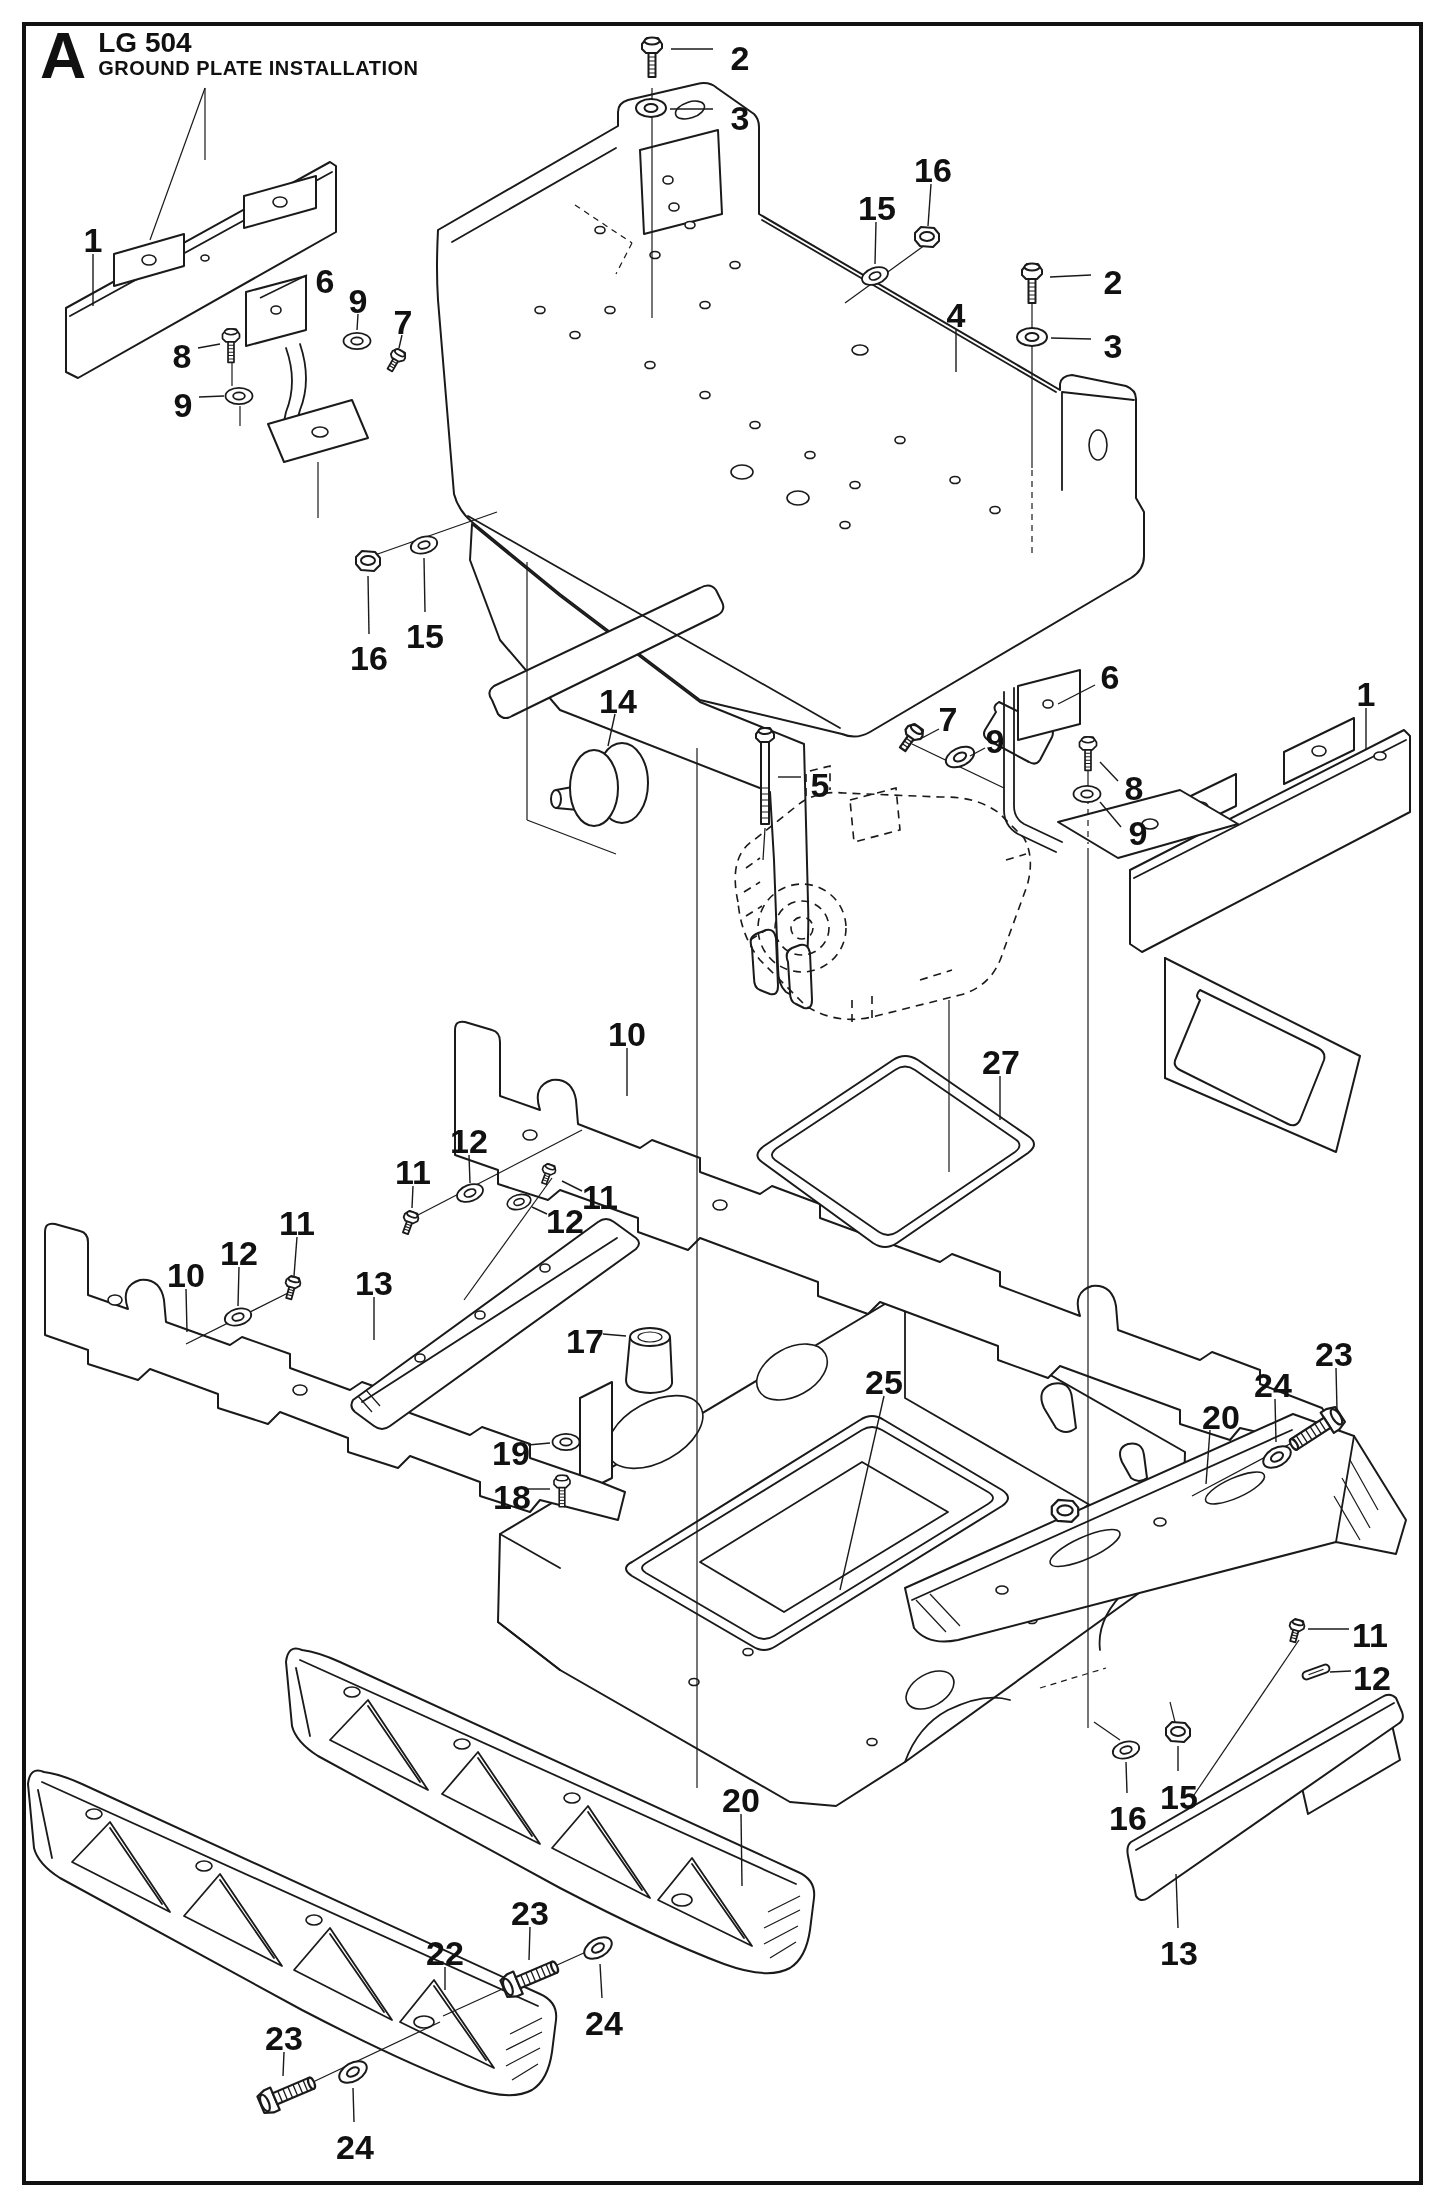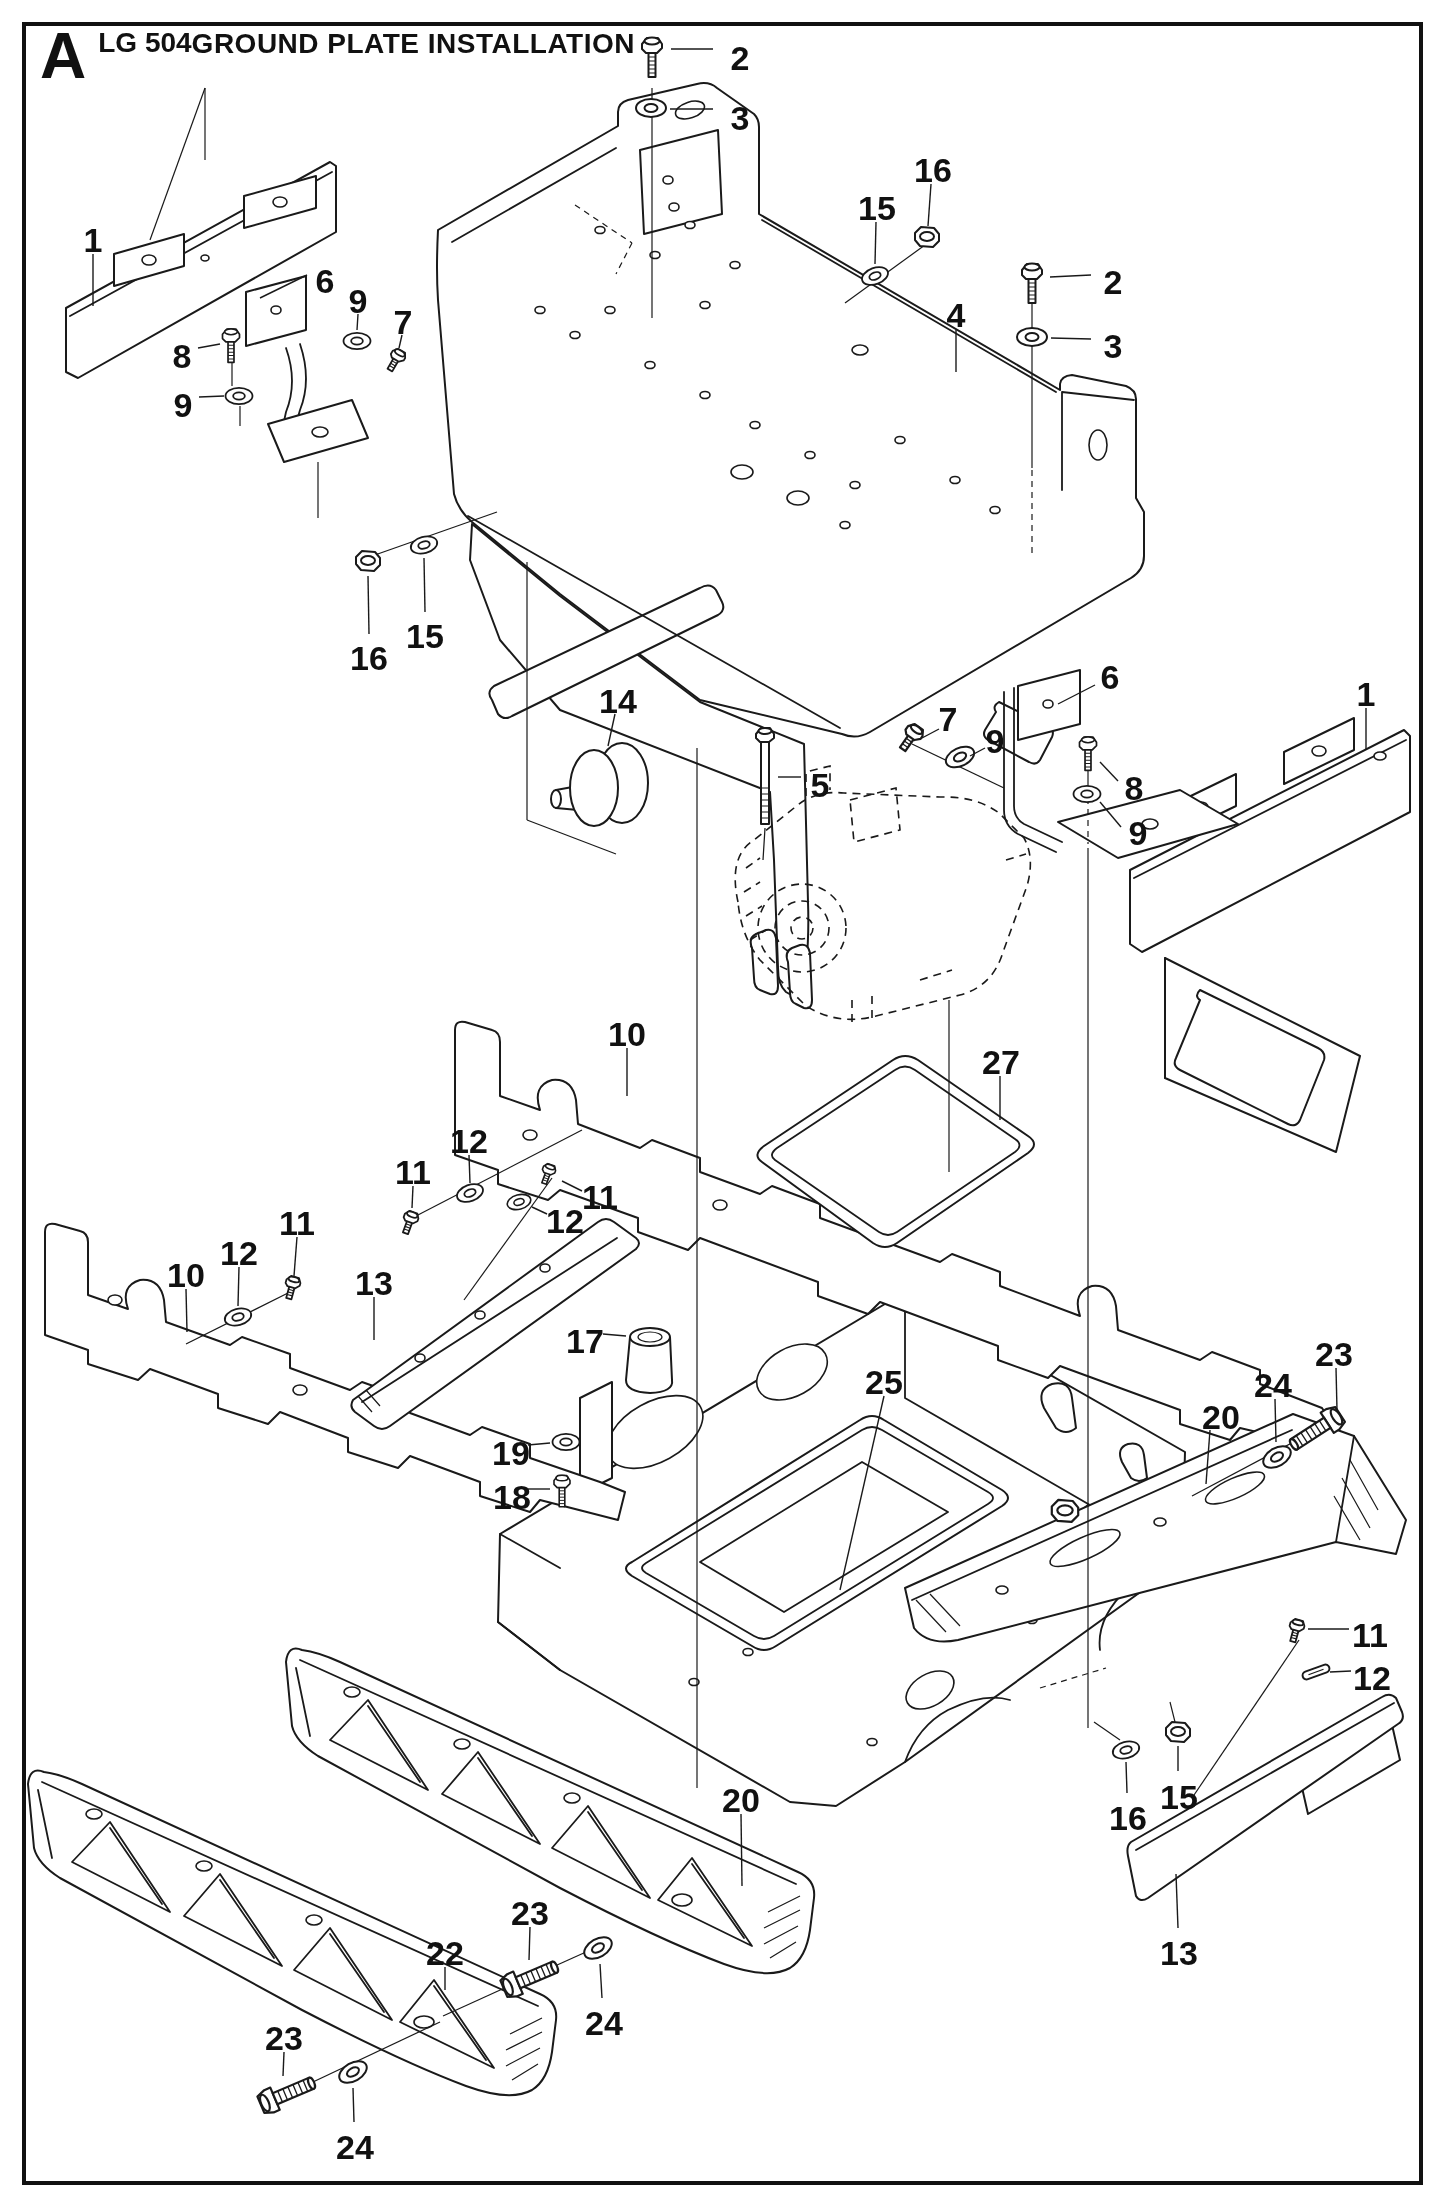--- a/index.html
+++ b/index.html
@@ -1,22 +1,22 @@
 <!DOCTYPE html>
 <html><head>
 <meta charset="utf-8">
 <style>
   html,body{margin:0;padding:0;background:#e8e8e8;font-family:"Liberation Sans",sans-serif;}
   #page{position:relative;width:1445px;height:2205px;background:#ffffff;margin:0 auto;overflow:hidden;}
   #frame-border{position:absolute;left:22px;top:22px;right:22px;bottom:20px;border:4px solid #111;pointer-events:none;}
   #titleblock{position:absolute;left:40px;top:26px;display:flex;align-items:flex-start;gap:14px;z-index:5;}
   #titleblock .letter{font-size:64px;font-weight:bold;color:#111;line-height:0.95;letter-spacing:-2px;}
-  #titleblock .tcol{display:flex;flex-direction:row;padding-top:2px;}
+  #titleblock .tcol{display:flex;flex-direction:column;padding-top:2px;}
   #titleblock .model{font-size:28px;font-weight:bold;color:#111;line-height:1.05;letter-spacing:0px;}
-  #titleblock .title{font-size:28px;font-weight:bold;color:#111;line-height:1.15;letter-spacing:0.5px;}
+  #titleblock .title{font-size:20px;font-weight:bold;color:#111;line-height:1.15;letter-spacing:0.5px;}
   svg{position:absolute;left:0;top:0;}
   .p{stroke:#1a1a1a;fill:#ffffff;stroke-width:2;stroke-linejoin:round;}
   .ln{stroke:#1a1a1a;fill:none;stroke-width:1.8;stroke-linejoin:round;stroke-linecap:round;}
   .fin{stroke:#1a1a1a;fill:#ffffff;stroke-width:1.8;stroke-linejoin:round;}
   .hole{fill:#ffffff;stroke:#1a1a1a;stroke-width:1.6;}
   .thin{stroke:#1a1a1a;fill:none;stroke-width:1.2;}
   .dsh{stroke:#1a1a1a;fill:none;stroke-width:1.6;stroke-dasharray:8 6;}
   .leader{stroke:#1a1a1a;stroke-width:1.4;}
   .callout{font-family:"Liberation Sans",sans-serif;font-weight:bold;font-size:34px;fill:#111;}
 </style>

